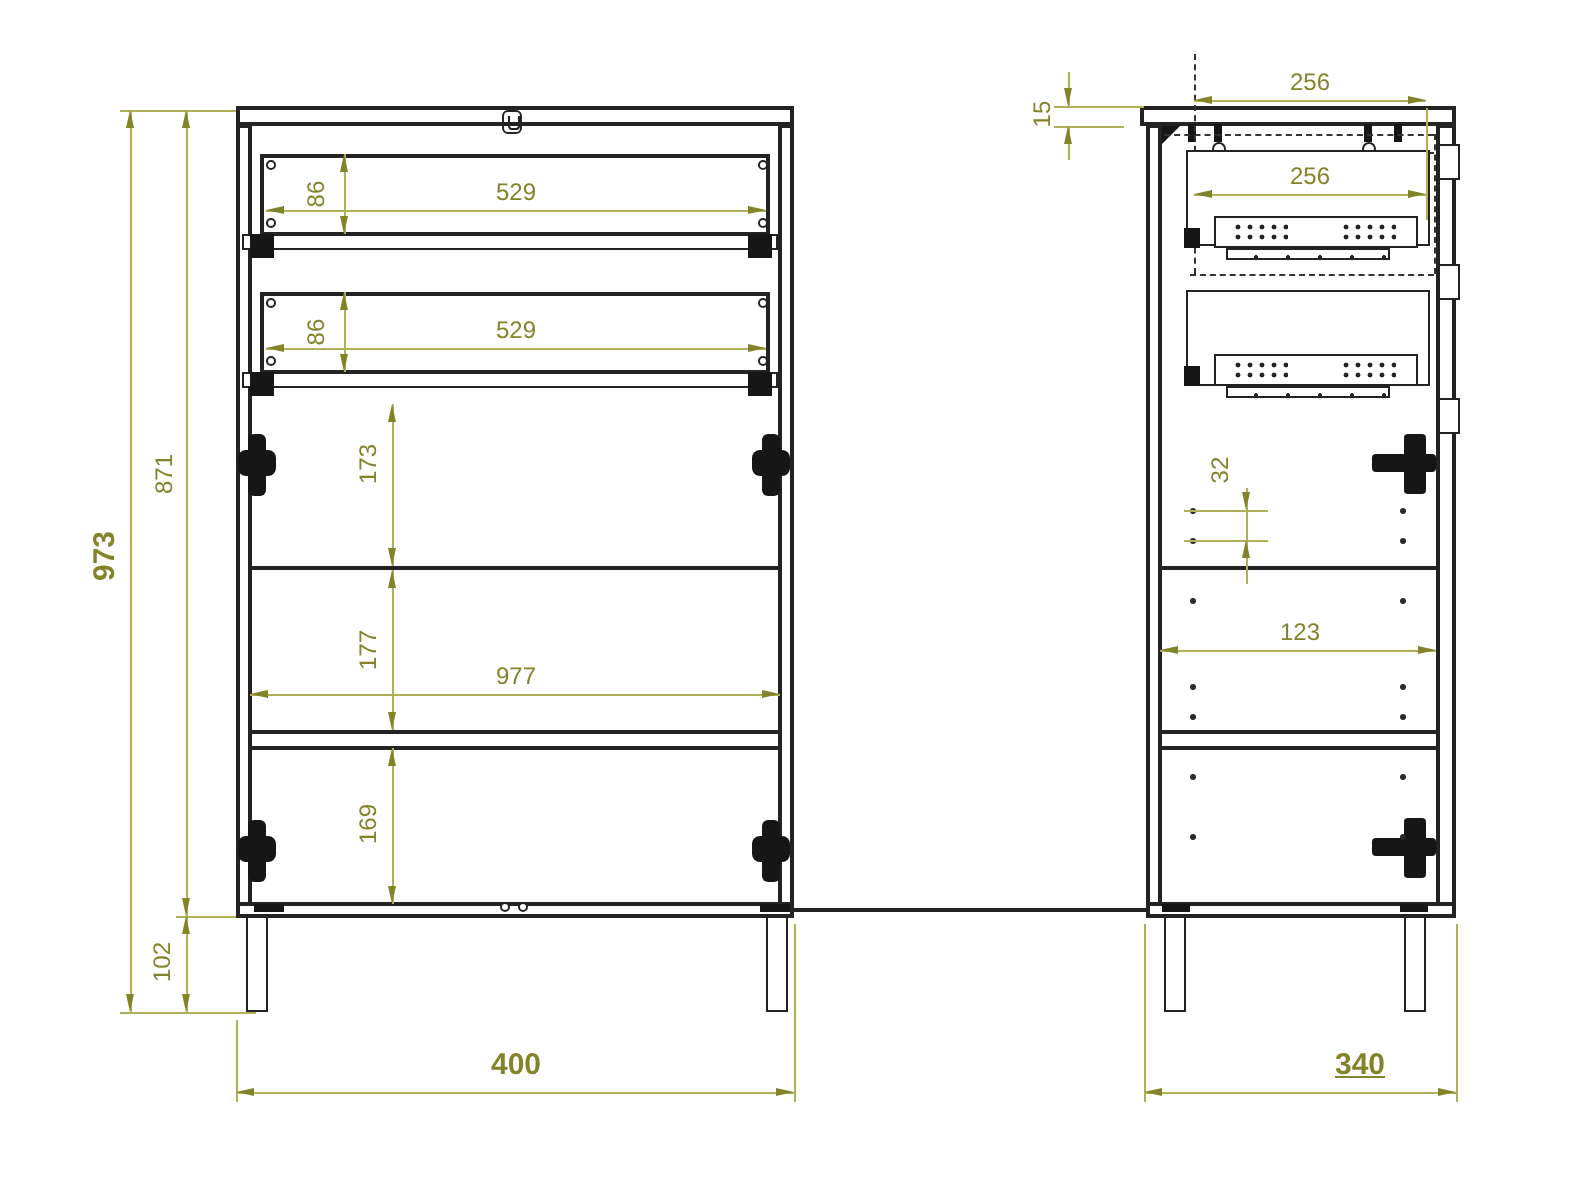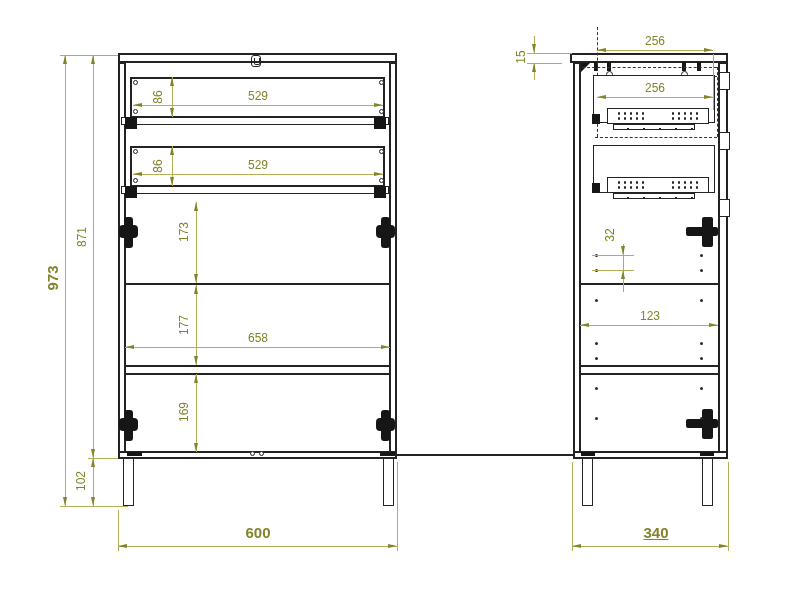--- a/index.html
+++ b/index.html
@@ -219,26 +219,26 @@
     <div class="dimv" style="left:184px;top:317px;">177</div>
 
     <div class="dlv" style="left:196px;top:374px;height:78px;"></div>
     <div class="ar ar-u" style="left:194px;top:374px;"></div>
     <div class="ar ar-d" style="left:194px;top:443px;"></div>
     <div class="dimv" style="left:184px;top:404px;">169</div>
 
     <div class="dl" style="left:125px;top:347px;width:265px;"></div>
     <div class="ar ar-l" style="left:125px;top:345px;"></div>
     <div class="ar ar-r" style="left:381px;top:345px;"></div>
-    <div class="dimh" style="left:258px;top:331px;">658</div>
+    <div class="dimh" style="left:258px;top:331px;">977</div>
 
     <div class="dl" style="left:118px;top:546px;width:279px;"></div>
     <div class="ar ar-l" style="left:118px;top:544px;"></div>
     <div class="ar ar-r" style="left:388px;top:544px;"></div>
-    <div class="dimh big" style="left:258px;top:526px;">600</div>
+    <div class="dimh big" style="left:258px;top:526px;">400</div>
   </div>
 
   <div>
 
     <div class="dl" style="left:527px;top:53px;width:45px;"></div>
     <div class="dl" style="left:527px;top:63px;width:35px;"></div>
     <div class="dlv" style="left:534px;top:36px;height:17px;"></div>
     <div class="ar ar-d" style="left:532px;top:44px;"></div>
     <div class="dlv" style="left:534px;top:63px;height:17px;"></div>
     <div class="ar ar-u" style="left:532px;top:63px;"></div>
@@ -265,16 +265,16 @@
     <div class="dl" style="left:580px;top:325px;width:138px;"></div>
     <div class="ar ar-l" style="left:580px;top:323px;"></div>
     <div class="ar ar-r" style="left:709px;top:323px;"></div>
     <div class="dimh" style="left:650px;top:309px;">123</div>
 
     <div class="dlv" style="left:572px;top:462px;height:89px;"></div>
     <div class="dlv" style="left:728px;top:462px;height:89px;"></div>
     <div class="dl" style="left:572px;top:546px;width:156px;"></div>
     <div class="ar ar-l" style="left:572px;top:544px;"></div>
     <div class="ar ar-r" style="left:719px;top:544px;"></div>
-    <div class="dimh big" style="left:656px;top:526px;text-decoration:underline;">340</div>
+    <div class="dimh big" style="left:680px;top:526px;text-decoration:underline;">340</div>
   </div>
 
 </div>
 
 </body></html>

